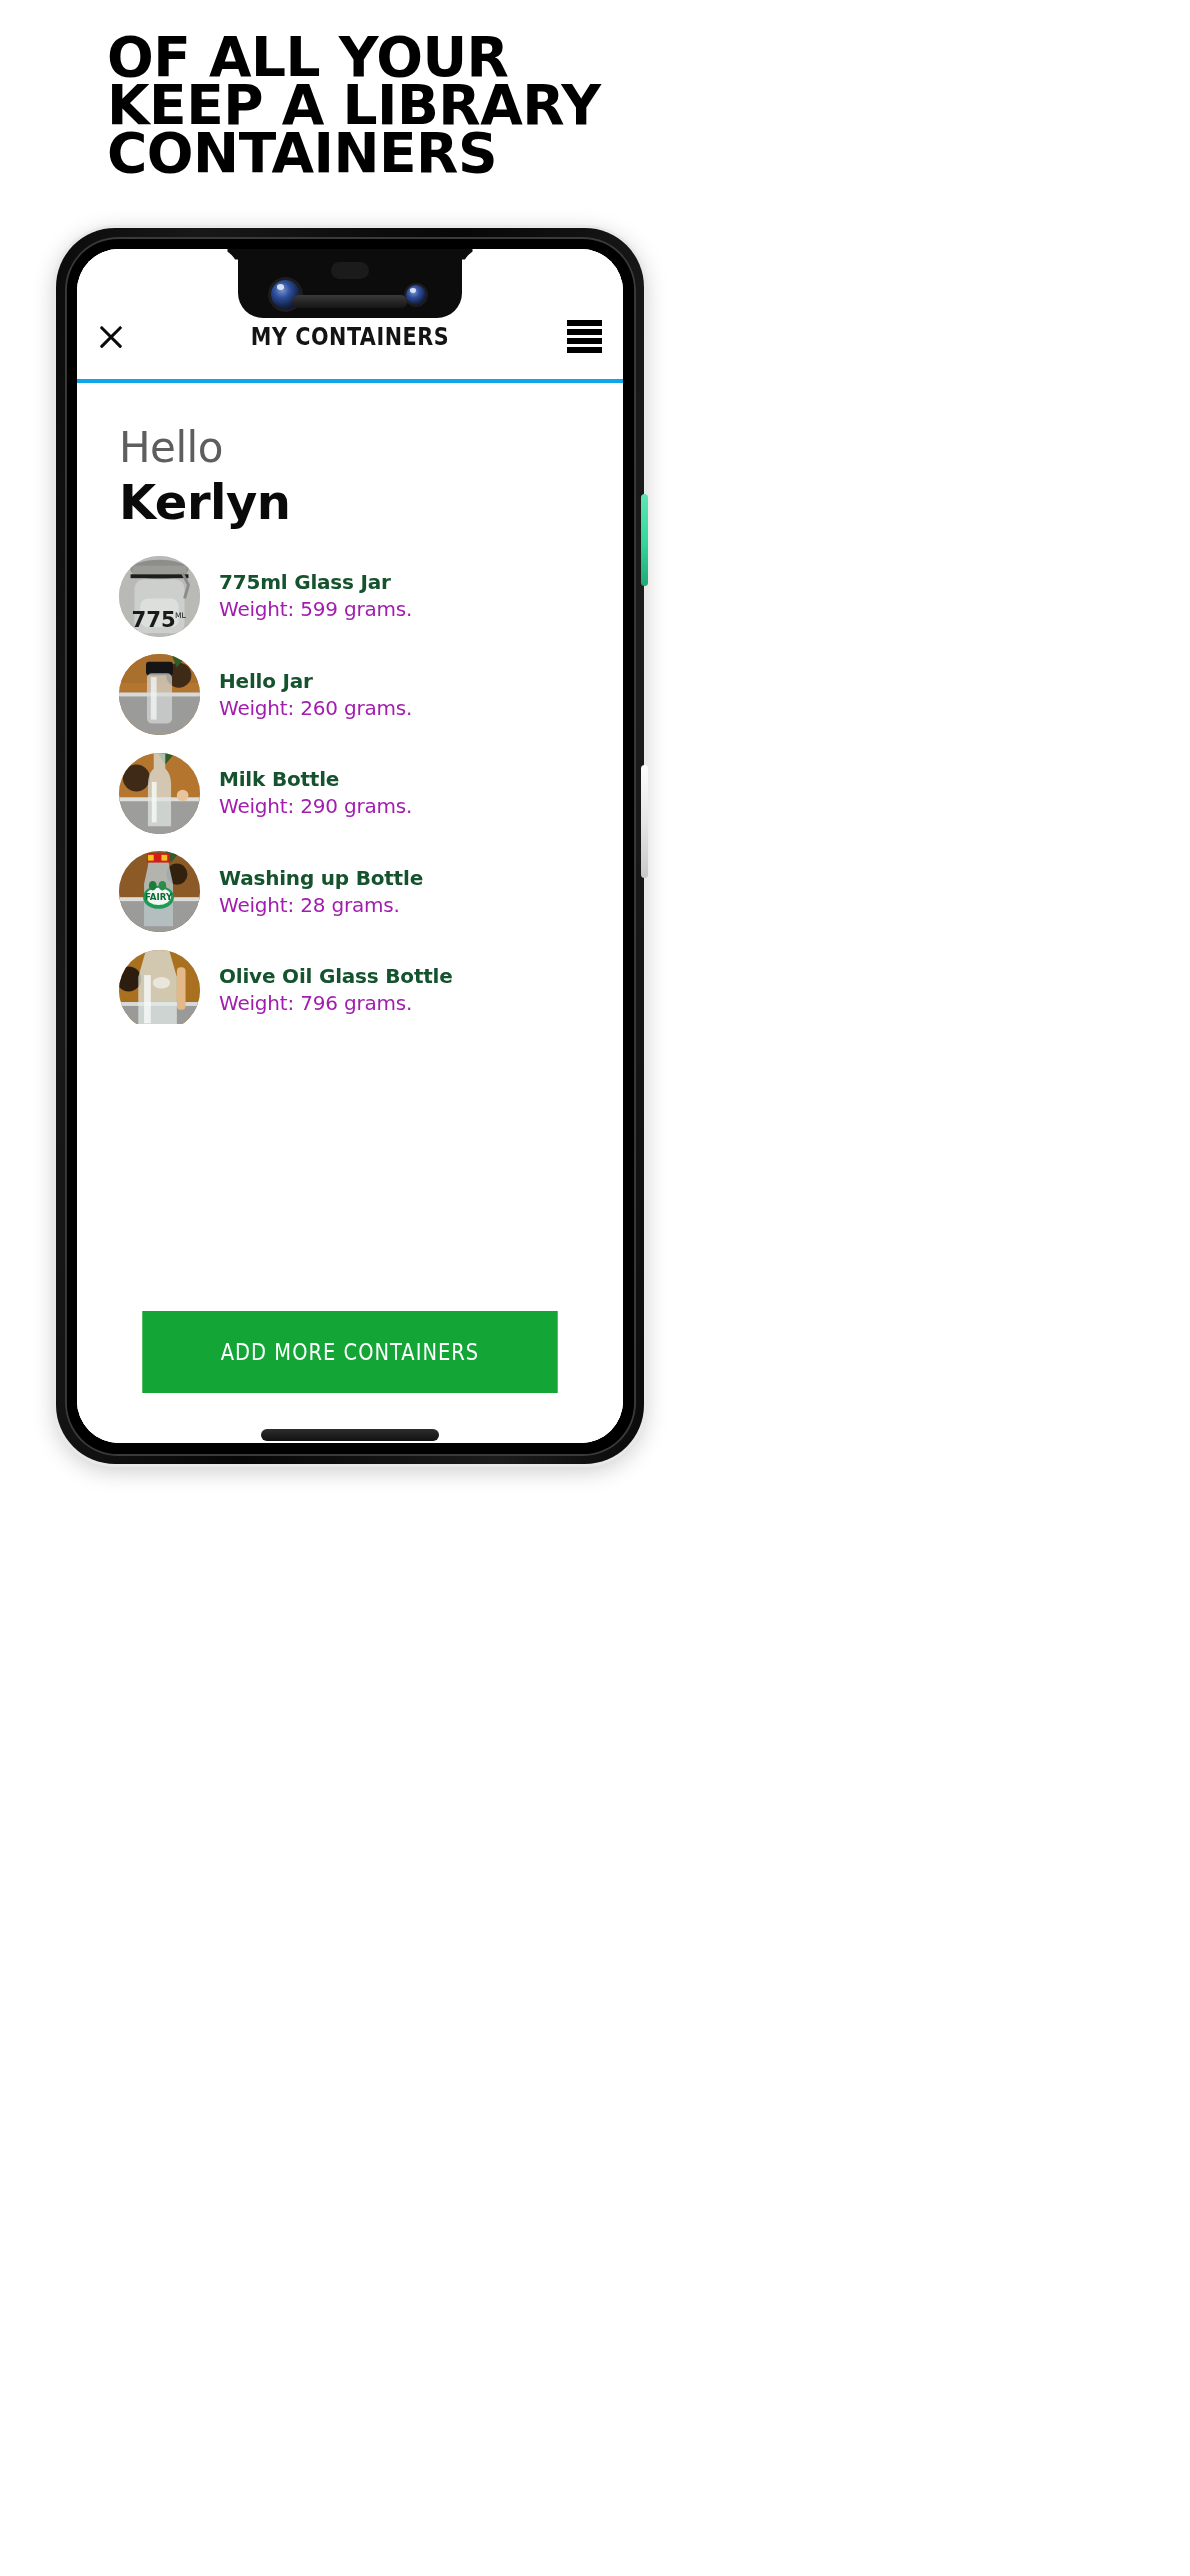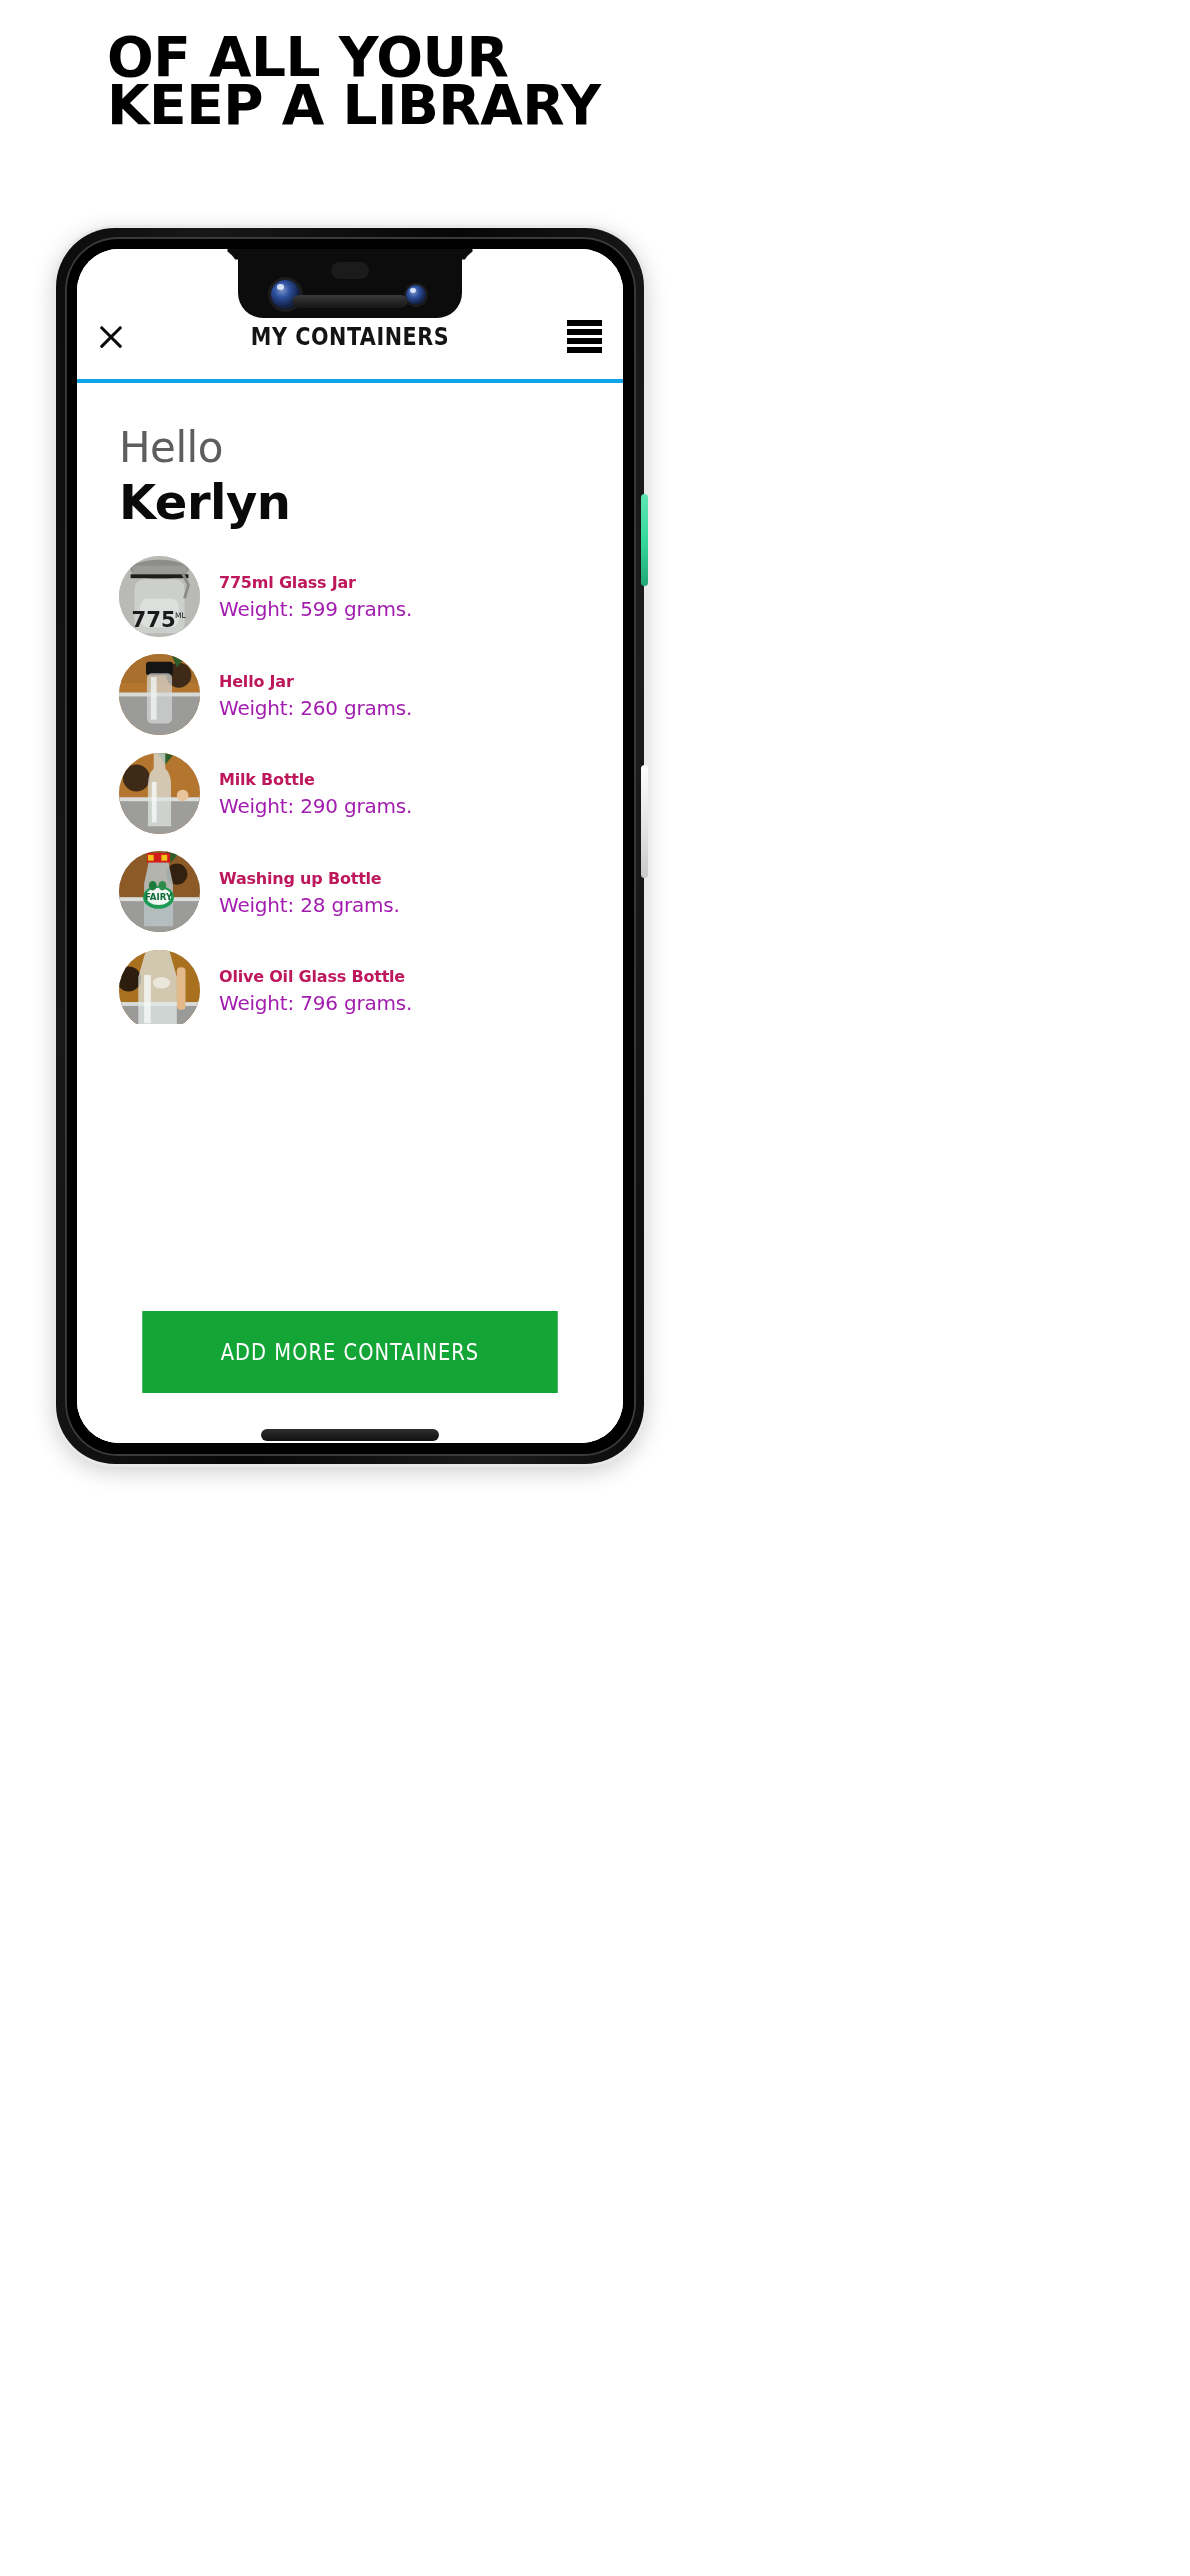--- a/index.html
+++ b/index.html
@@ -296,23 +296,23 @@
   }
   .item-avatar svg { display: block; width: 81px; height: 81px; }
 
   .item-text {
     margin-left: 19px;
     min-width: 0;
   }
   .item-title {
     font-family: "DejaVu Sans", sans-serif;
     font-weight: 700;
-    font-size: 16px;
+    font-size: 20px;
     line-height: 27px;
-    color: #be185d;
+    color: #14532d;
     letter-spacing: -0.2px;
     white-space: nowrap;
   }
   .item-weight {
     font-family: "DejaVu Sans", sans-serif;
     font-weight: 400;
     font-size: 20px;
     line-height: 27px;
     color: #a21caf;
     letter-spacing: -0.2px;
@@ -340,20 +340,21 @@
   }
 </style>
 </head>
 <body>
 
 <div class="page">
 
   <div class="headline">
     <span class="hl-line">OF ALL YOUR</span>
     <span class="hl-line">KEEP A LIBRARY</span>
+    <span class="hl-line">CONTAINERS</span>
   </div>
 
   <div class="phone">
 
     <div class="btn-power"></div>
     <div class="btn-volume"></div>
 
     <div class="phone-inner-ring"></div>
 
     <div class="phone-screen">

